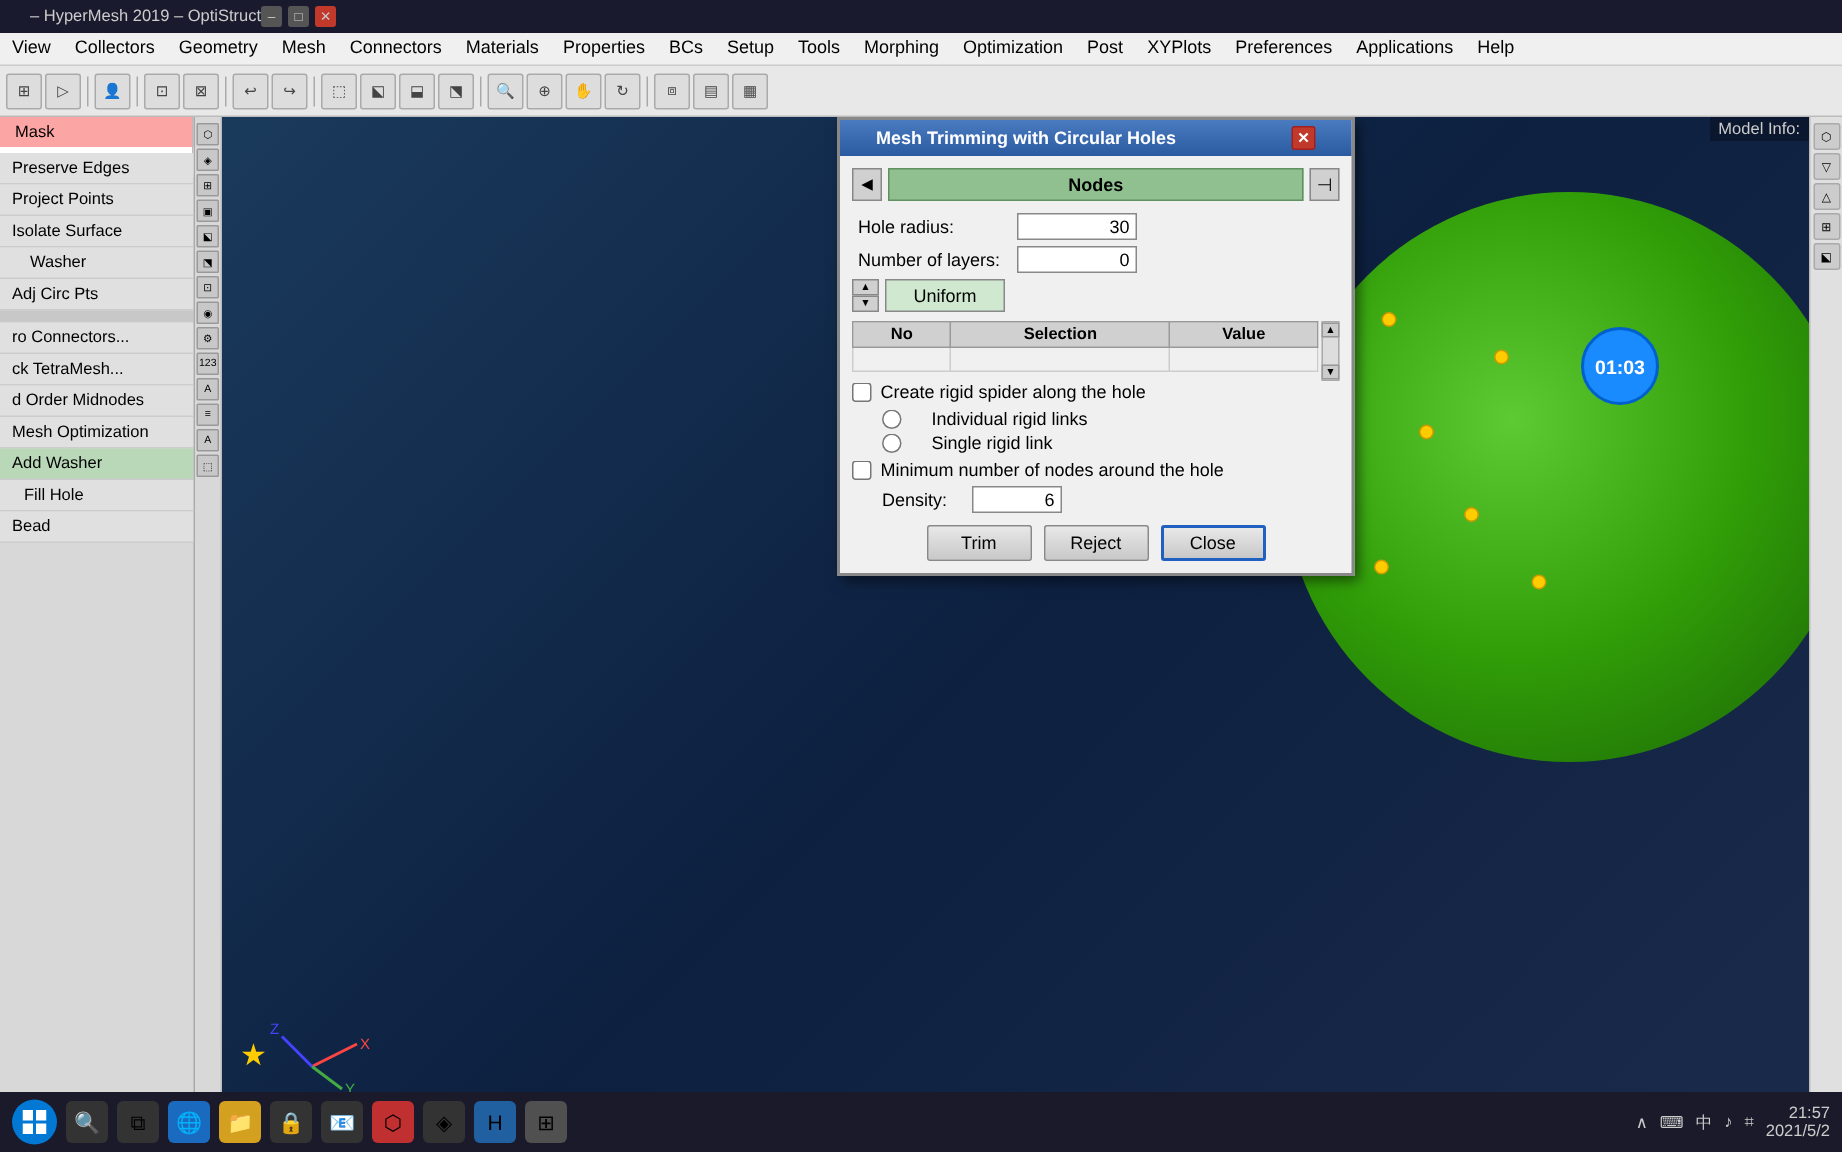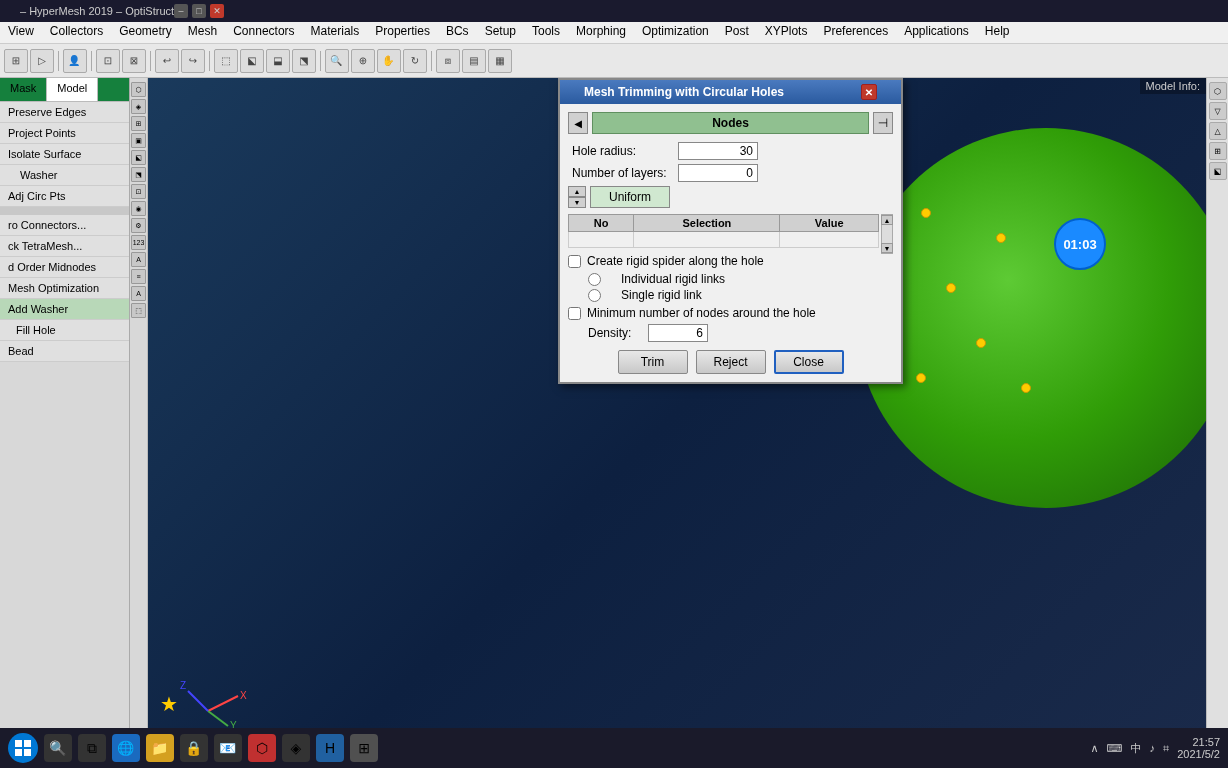--- a/index.html
+++ b/index.html
@@ -71,22 +71,23 @@
       cursor: pointer;
       font-size: 10px;
       color: #444;
     }
     .tb-sep { width: 1px; height: 20px; background: #aaa; margin: 0 2px; }
 
     
     #tabs-row {
       display: flex;
       height: 24px;
-      background: #15803d;
+      background: #fca5a5;
       border-bottom: 1px solid #bbb;
+      flex-direction: column;
     }
     .tab {
       padding: 4px 10px;
       cursor: pointer;
       border-right: 1px solid #bbb;
       font-size: 11px;
       color: #000;
     }
     .tab.active { background: #fff; }
 

